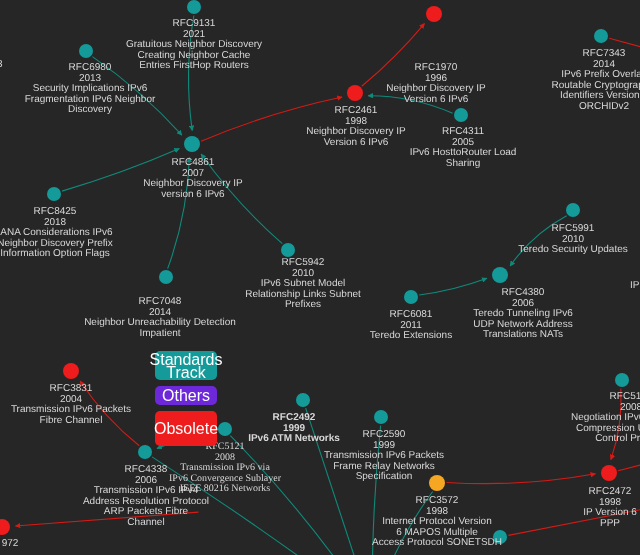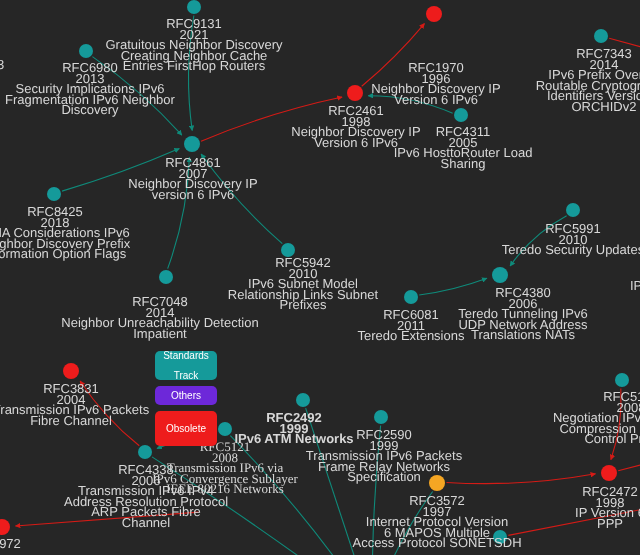--- a/index.html
+++ b/index.html
@@ -21,40 +21,40 @@
     left: 0;
     top: 0;
     width: 640px;
     height: 555px;
     display: block;
   }
   .node-label {
     position: absolute;
     color: #d8d8d8;
     font-family: "Liberation Sans", sans-serif;
-    font-size: 13px;
+    font-size: 10px;
     line-height: 10.6px;
     text-align: center;
     white-space: pre;
     pointer-events: none;
     text-rendering: geometricPrecision;
   }
   .legend {
     position: absolute;
     display: flex;
     flex-direction: column;
     align-items: center;
     gap: 6px;
   }
   .legend-chip {
     border-radius: 5px;
     color: #ffffff;
     font-family: "Liberation Sans", sans-serif;
-    font-size: 10px;
-    line-height: 20px;
+    font-size: 16px;
+    line-height: 13px;
     text-align: center;
     display: flex;
     align-items: center;
     justify-content: center;
     padding: 4px 8px;
     box-sizing: border-box;
     white-space: pre-line;
   }
   .chip-standards { width: 62px; height: 29px; }
   .chip-others    { width: 62px; height: 19px; }
@@ -202,21 +202,21 @@
 Channel</div>
       <div class="node-label" style="width: 180px; left: 204px; top: 413px; font-weight: bold;">RFC2492
 1999
 IPv6 ATM Networks</div>
       <div class="node-label" style="width: 200px; left: 284px; top: 430px;">RFC2590
 1999
 Transmission IPv6 Packets
 Frame Relay Networks
 Specification</div>
       <div class="node-label" style="width: 200px; left: 337px; top: 496px;">RFC3572
-1997
+1998
 Internet Protocol Version
 6 MAPOS Multiple
 Access Protocol SONETSDH</div>
       <div class="node-label" style="width: 195px; left: 533.5px; top: 392px;">RFC5172
 2008
 Negotiation IPv6 Datagram
 Compression Using IPv6
 Control Protocol</div>
       <div class="node-label" style="width: 170px; left: 525px; top: 487px;">RFC2472
 1998

